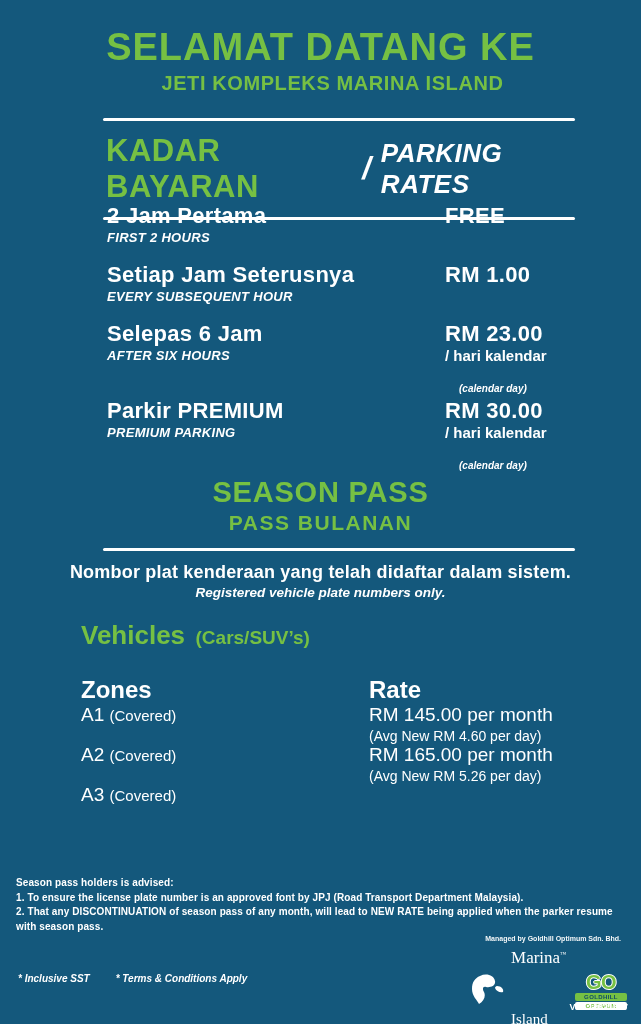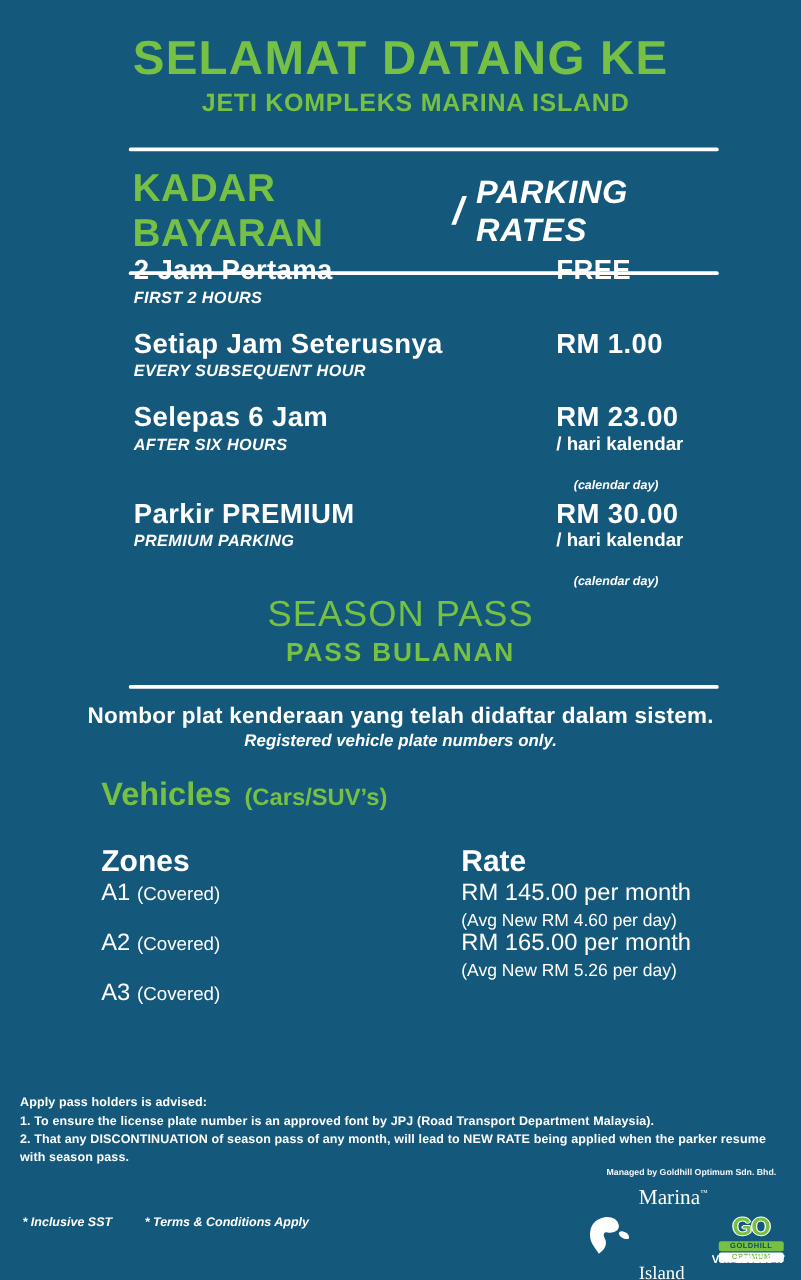--- a/index.html
+++ b/index.html
@@ -29,21 +29,21 @@
   .rate-row.tall { min-height:60px; }
   .rate-title { font-size:22px; font-weight:700; letter-spacing:0.3px; }
   .rate-subtitle { font-size:13px; font-weight:600; font-style:italic; margin-top:1px; letter-spacing:0.3px; }
   .rate-right { position:absolute; left:338px; top:0; }
   .rate-value { font-size:22px; font-weight:700; letter-spacing:0.3px; }
   .rate-value-sub { font-size:15px; font-weight:600; margin-top:0px; }
   .rate-value-note { font-size:10px; font-weight:700; font-style:italic; margin-left:14px; margin-top:19px; }
 
   
   .season { position:absolute; top:476px; left:0; right:0; text-align:center; }
-  .season-title { color:#76C043; font-size:29px; font-weight:400; letter-spacing:0.8px; }
+  .season-title { color:#76C043; font-size:29px; font-weight:700; letter-spacing:0.8px; }
   .season-subtitle { color:#76C043; font-size:21px; font-weight:600; letter-spacing:1.5px; margin-top:2px; }
   .season-rule { height:3px; background:#fff; border-radius:3px; width:472px; margin:13px 0 0 103px; }
   .season-note1 { font-size:18px; font-weight:700; margin-top:11px; letter-spacing:0.2px; }
   .season-note2 { font-size:13.5px; font-weight:700; font-style:italic; margin-top:2px; }
 
   
   .vehicles { position:absolute; top:620px; left:81px; width:478px; }
   .v-heading { color:#76C043; }
   .v-heading .v-main { font-size:26px; font-weight:800; }
   .v-heading .v-sub { font-size:19px; font-weight:700; margin-left:6px; }
@@ -189,21 +189,21 @@
 
     <div class="v-row">
       <div class="v-col-zone zone-cell">
         <span>A3</span>
         <span class="zone-note">(Covered)</span>
       </div>
     </div>
   </div>
 
   <div class="advisory">
-    <div>Apply pass holders is advised:</div>
+    <div>Season pass holders is advised:</div>
     <div>1. To ensure the license plate number is an approved font by JPJ (Road Transport Department Malaysia).</div>
     <div>2. That any DISCONTINUATION of season pass of any month, will lead to NEW RATE being applied when the parker resume with season pass.</div>
   </div>
 
   <div class="managed">Managed by Goldhill Optimum Sdn. Bhd.</div>
 
   <div class="logos">
     <div class="marina">
       <span>
         <svg width="36" height="32" viewBox="0 0 36 32">

